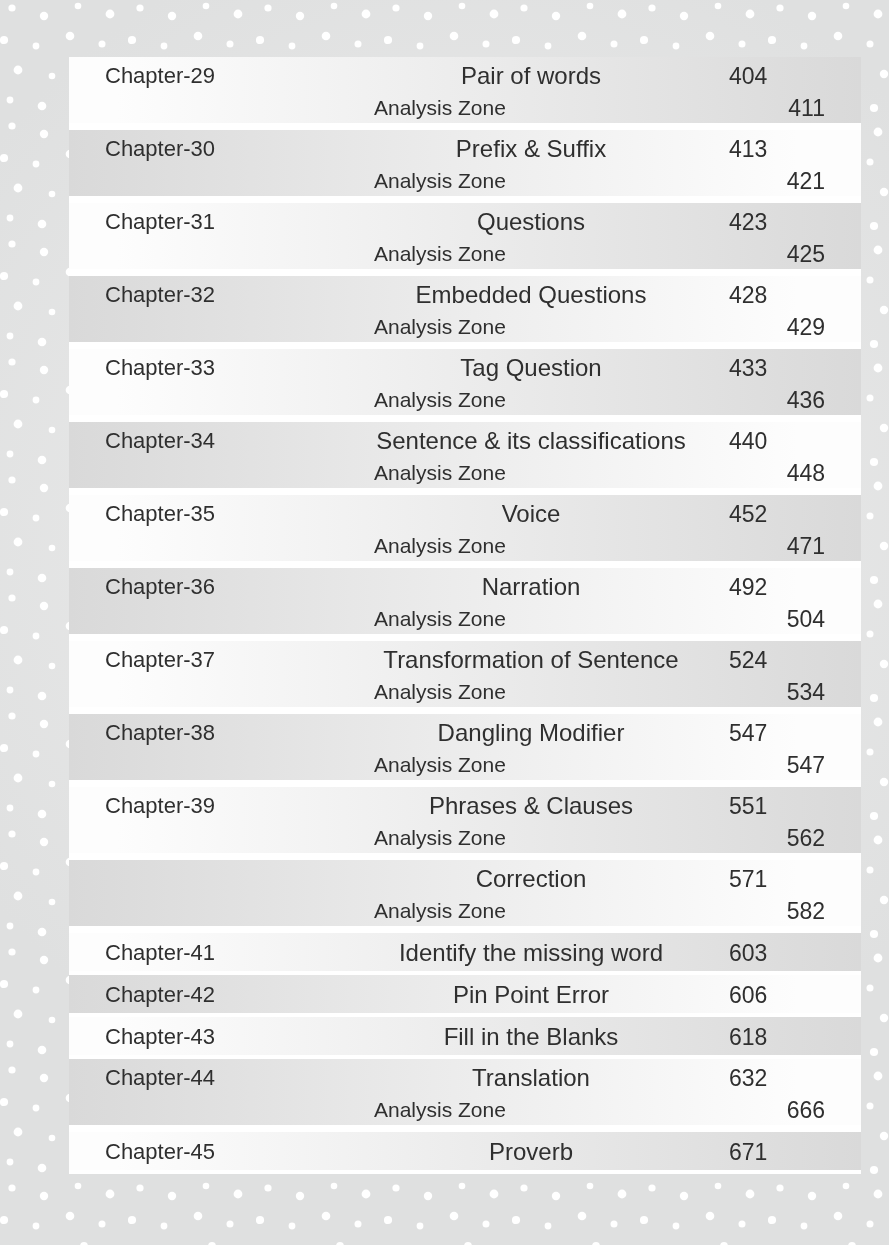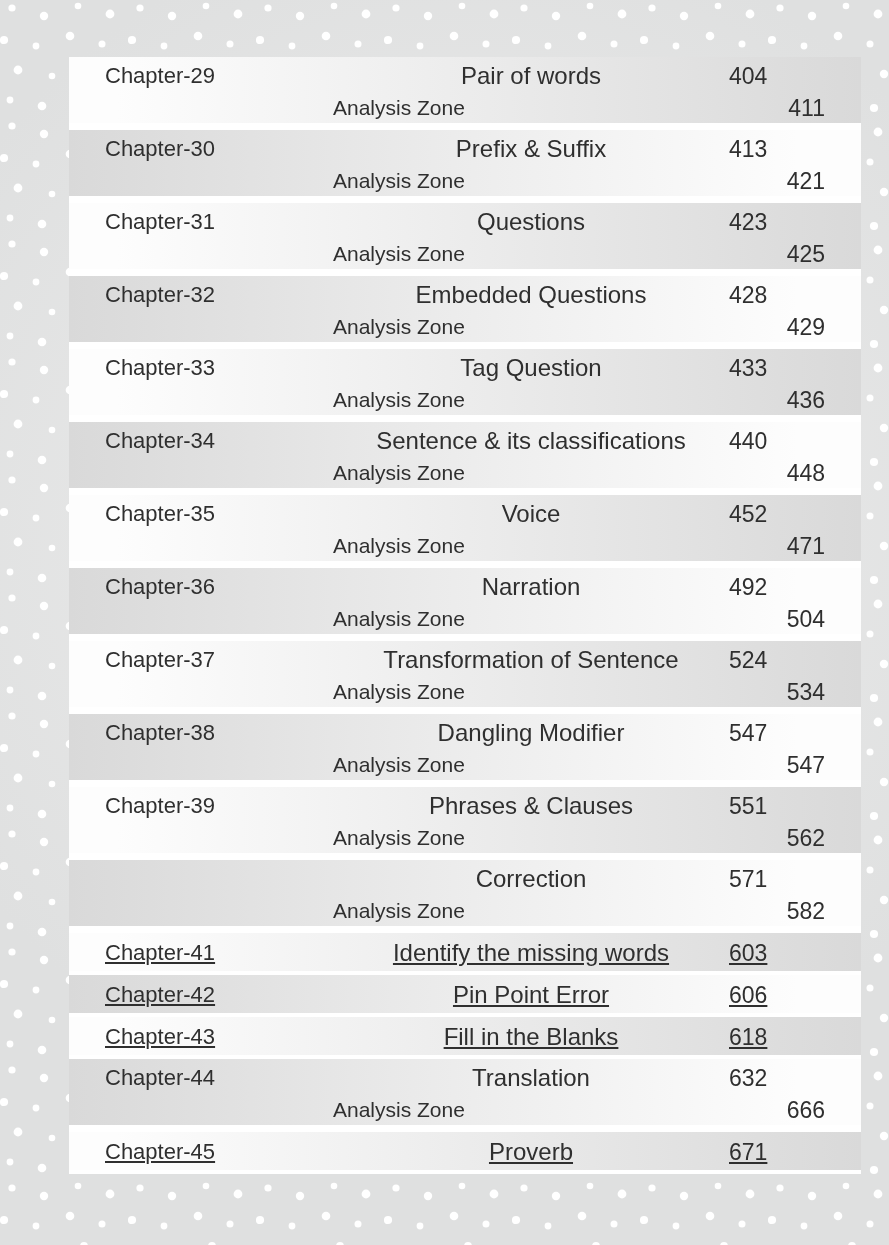--- a/index.html
+++ b/index.html
@@ -28,21 +28,21 @@
     left:69px;top:57px;width:792px;
     background:var(--panel-bg);
   }
   .row{
     display:grid;
     grid-template-columns:228px 1fr 96px;
     padding:2px 36px 0 36px;
     margin-bottom:7px;
   }
   .row.double{grid-template-rows:34px 30px;height:66px;}
-  .row.single{grid-template-rows:36px;height:38px;margin-bottom:4px;text-decoration:underline;}
+  .row.single{grid-template-rows:36px;height:38px;margin-bottom:4px;}
   .row.norm{background:linear-gradient(90deg, var(--row-light) 6%, var(--row-gray) 100%);}
   .row.alt{background:linear-gradient(90deg, var(--row-gray) 0%, var(--row-light) 92%);}
   .chapter-label{
     grid-column:1;grid-row:1;
     font-size:22px;line-height:34px;
     white-space:nowrap;
   }
   .chapter-title{
     grid-column:2;grid-row:1;
     font-size:24px;line-height:33px;
@@ -50,20 +50,21 @@
     text-align:center;
   }
   .page-number{
     grid-column:3;grid-row:1;
     font-size:23px;line-height:34px;
   }
   .analysis-label{
     grid-column:2;grid-row:2;
     font-size:21px;line-height:30px;
     white-space:nowrap;
+    margin-left:41px;
   }
   .analysis-page{
     grid-column:3;grid-row:2;
     font-size:23px;line-height:30px;text-align:right;
   }
   .single .chapter-label{line-height:36px;}
   .single .chapter-title{line-height:35px;}
   .single .page-number{line-height:36px;}
 </style>
 </head>
@@ -172,21 +173,21 @@
     <div class="analysis-page">562</div>
   </div>
     <div class="row alt double">
     <div class="chapter-title">Correction</div>
     <div class="page-number">571</div>
     <div class="analysis-label">Analysis Zone</div>
     <div class="analysis-page">582</div>
   </div>
     <div class="row norm single">
     <div class="chapter-label">Chapter-41</div>
-    <div class="chapter-title">Identify the missing words</div>
+    <div class="chapter-title">Identify the missing word</div>
     <div class="page-number">603</div>
 
   </div>
     <div class="row alt single">
     <div class="chapter-label">Chapter-42</div>
     <div class="chapter-title">Pin Point Error</div>
     <div class="page-number">606</div>
 
   </div>
     <div class="row norm single">

